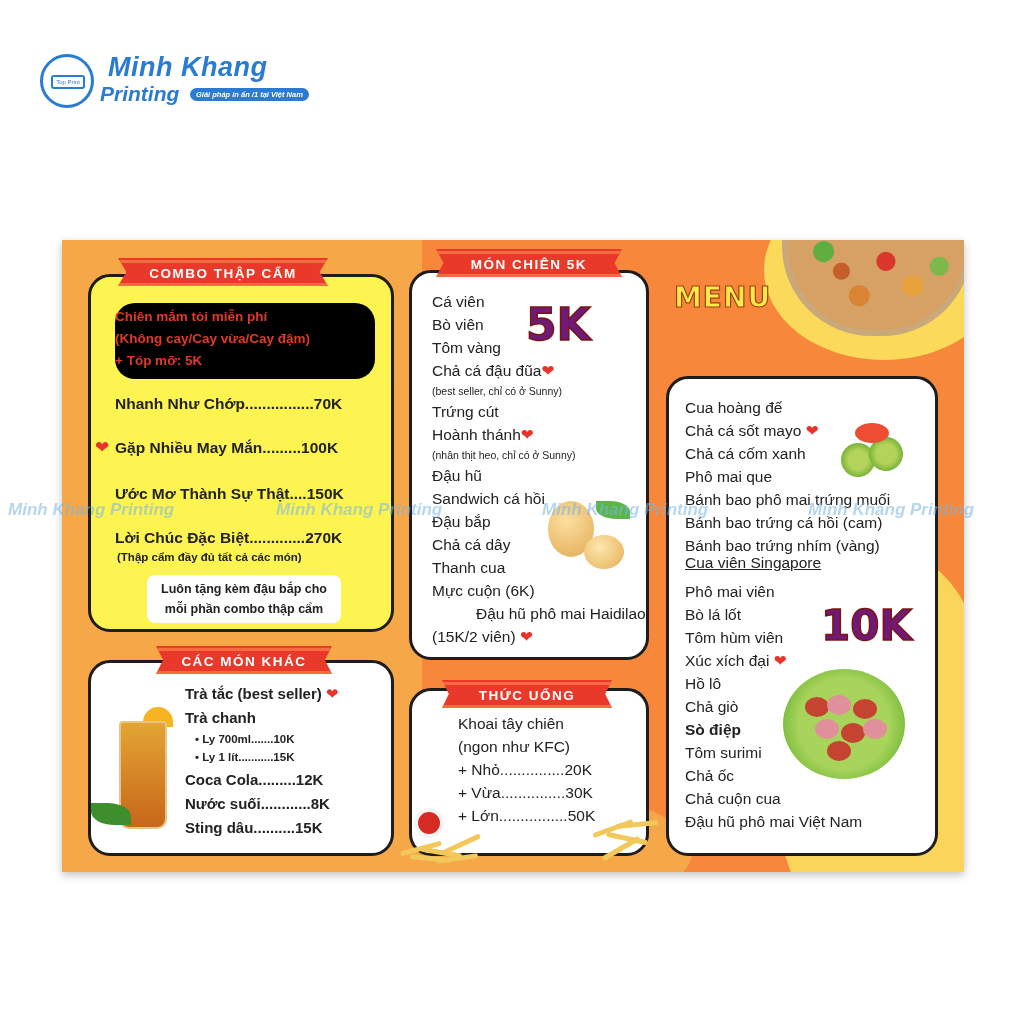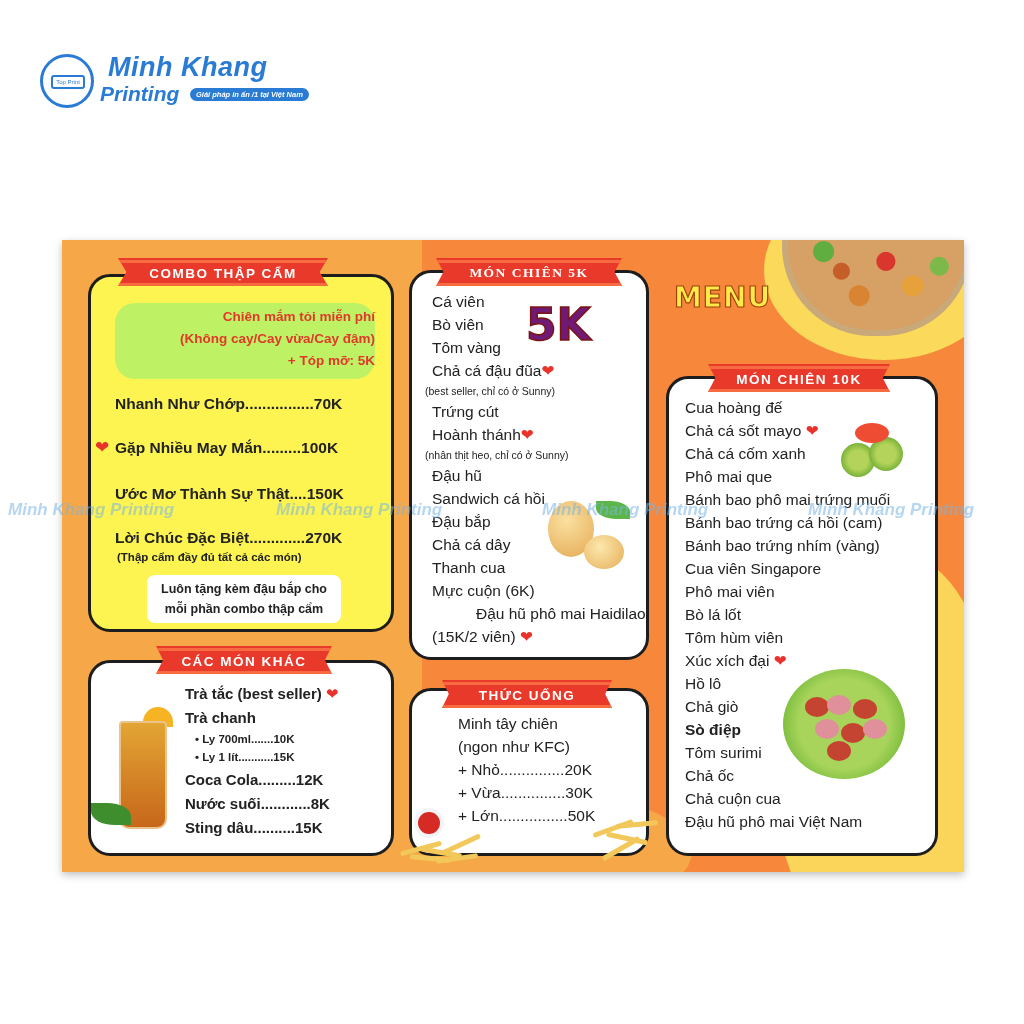--- a/index.html
+++ b/index.html
@@ -19,36 +19,36 @@
   .board .band-left { position: absolute; left: 0; top: 0; width: 360px; height: 632px; background: #f6a747; }
   .board .corner-yellow { position: absolute; right: -40px; top: -60px; width: 240px; height: 180px; background: #fbd95a; border-radius: 50%; }
   .board .bottom-yellow { position: absolute; right: -30px; bottom: -80px; width: 220px; height: 400px; background: #fbd45a; border-radius: 45%; }
   .board .bottom-wave { position: absolute; left: 330px; bottom: -40px; width: 300px; height: 120px; background: #f6a747; border-radius: 50%; }
 
   .panel { position: absolute; border: 3px solid #1d1d1d; border-radius: 22px; background: #fff; }
   .ribbon { position: absolute; height: 28px; background: #e8392b; color: #fff; font-weight: bold; font-size: 13.5px; letter-spacing: 1.5px; display: flex; align-items: center; justify-content: center; z-index: 3; border-top: 2px solid #fff0; box-shadow: inset 0 3px 0 #f86a3f, inset 0 -3px 0 #f86a3f; clip-path: polygon(0 0, 100% 0, 96% 50%, 100% 100%, 0 100%, 4% 50%); }
 
   
   .combo { left: 26px; top: 34px; width: 306px; height: 358px; background: #fdf451; }
-  .combo-note { position: absolute; left: 24px; top: 26px; width: 260px; height: 76px; background: #bef264; border-radius: 20px; color: #e1382b; font-weight: bold; font-size: 13.5px; text-align: right; line-height: 22px; padding-top: 3px; }
+  .combo-note { position: absolute; left: 24px; top: 26px; width: 260px; height: 76px; background: #000000; border-radius: 20px; color: #e1382b; font-weight: bold; font-size: 13.5px; text-align: left; line-height: 22px; padding-top: 3px; }
   .combo-row { position: absolute; left: 24px; font-weight: bold; font-size: 15.5px; color: #222; white-space: nowrap; }
   .combo-heart { position: absolute; left: 4px; color: #e8322a; font-size: 17px; }
   .combo-small { position: absolute; left: 26px; top: 308px; font-size: 11.5px; font-weight: bold; color: #222; }
   .combo-gift { position: absolute; left: 56px; top: 332px; width: 194px; height: 48px; background: #fff; border-radius: 8px; font-size: 12.5px; font-weight: bold; text-align: center; line-height: 20px; padding-top: 4px; color: #222; }
 
   
   .others { left: 26px; top: 420px; width: 306px; height: 196px; }
   .others .item { position: absolute; left: 94px; font-size: 15px; font-weight: bold; color: #222; white-space: nowrap; }
   .others .sub { position: absolute; font-size: 11.5px; font-weight: bold; color: #222; white-space: nowrap; }
   .heart { color: #e8322a; }
 
   
   .k5 { left: 347px; top: 30px; width: 240px; height: 390px; }
   .k5 .item { position: absolute; left: 20px; font-size: 15.5px; color: #222; white-space: nowrap; font-weight: 500; }
-  .k5 .note { position: absolute; left: 13px; font-size: 10.5px; color: #222; white-space: nowrap; }
+  .k5 .note { position: absolute; left: 20px; font-size: 10.5px; color: #222; white-space: nowrap; }
   .big-price { position: absolute; font-weight: 900; color: #701a75; -webkit-text-stroke: 1.5px #7a1410; font-family: "DejaVu Sans", sans-serif; }
 
   
   .fries { left: 347px; top: 448px; width: 240px; height: 168px; }
   .fries .item { position: absolute; left: 46px; font-size: 15.5px; color: #222; white-space: nowrap; }
 
   
   .k10 { left: 604px; top: 136px; width: 272px; height: 480px; }
   .k10 .item { position: absolute; left: 16px; font-size: 15.5px; color: #222; white-space: nowrap; }
 
@@ -121,21 +121,21 @@
     <div class="leaf" style="left:0px; top:140px; width:40px; height:22px;"></div>
     <div class="item" style="top:22px;"><span>Trà tắc (best seller)</span> <span class="heart">❤</span></div>
     <div class="item" style="top:46px;">Trà chanh</div>
     <div class="sub" style="left:104px; top:70px;">•  Ly 700ml.......10K</div>
     <div class="sub" style="left:104px; top:88px;">•   Ly 1 lít...........15K</div>
     <div class="item" style="top:108px;">Coca Cola.........12K</div>
     <div class="item" style="top:132px;">Nước suối............8K</div>
     <div class="item" style="top:156px;">Sting dâu..........15K</div>
   </div>
 
-  <div class="ribbon" style="left:374px; top:18px; width:186px;font-family:Liberation Serif, serif;">MÓN CHIÊN 5K</div>
+  <div class="ribbon" style="left:374px; top:9px; width:186px;">MÓN CHIÊN 5K</div>
   <div class="panel k5">
     <div class="big-price" style="left:114px; top:26px; font-size:44px;">5K</div>
     <div class="item" style="top:20px;">Cá viên</div>
     <div class="item" style="top:43px;">Bò viên</div>
     <div class="item" style="top:66px;">Tôm vàng</div>
     <div class="item" style="top:89px;"><span>Chả cá đậu đũa</span><span class="heart">❤</span></div>
     <div class="note" style="top:112px;">(best seller, chỉ có ở Sunny)</div>
     <div class="item" style="top:130px;">Trứng cút</div>
     <div class="item" style="top:153px;"><span>Hoành thánh</span><span class="heart">❤</span></div>
     <div class="note" style="top:176px;">(nhân thịt heo, chỉ có ở Sunny)</div>
@@ -148,21 +148,21 @@
     <div class="item" style="top:332px;margin-left:44px;">Đậu hũ phô mai Haidilao</div>
     <div class="item" style="top:355px;"><span>(15K/2 viên)</span> <span class="heart">❤</span></div>
 
     <div class="food-ball" style="left:136px; top:228px; width:46px; height:56px; background: radial-gradient(circle at 40% 35%, #fbe0a0, #e3a953);"></div>
     <div class="food-ball" style="left:172px; top:262px; width:40px; height:34px; background: radial-gradient(circle at 40% 35%, #fce8ad, #e5ad57);"></div>
     <div class="leaf" style="left:184px; top:228px; width:34px; height:18px; background:#5cb547;"></div>
   </div>
 
   <div class="ribbon" style="left:380px; top:440px; width:170px;">THỨC UỐNG</div>
   <div class="panel fries">
-    <div class="item" style="top:24px;">Minh tây chiên</div>
+    <div class="item" style="top:24px;">Khoai tây chiên</div>
     <div class="item" style="top:47px;">(ngon như KFC)</div>
     <div class="item" style="top:70px;">+ Nhỏ...............20K</div>
     <div class="item" style="top:93px;">+ Vừa...............30K</div>
     <div class="item" style="top:116px;">+ Lớn................50K</div>
   </div>
 
   <div style="position:absolute; left:338px; top:556px; width:80px; height:70px; z-index:4;">
     <div class="ketchup" style="left:14px; top:12px;"></div>
     <div class="fry" style="left:0; top:50px; transform:rotate(-15deg);"></div>
     <div class="fry" style="left:20px; top:54px; transform:rotate(10deg);"></div>
@@ -170,42 +170,42 @@
     <div class="fry" style="left:10px; top:60px; transform:rotate(5deg);"></div>
     <div class="fry" style="left:36px; top:60px; transform:rotate(-8deg);"></div>
   </div>
   <div style="position:absolute; left:530px; top:576px; width:70px; height:50px; z-index:4;">
     <div class="fry" style="left:0; top:10px; transform:rotate(-20deg);"></div>
     <div class="fry" style="left:14px; top:20px; transform:rotate(12deg);"></div>
     <div class="fry" style="left:24px; top:6px; transform:rotate(-5deg);"></div>
     <div class="fry" style="left:8px; top:30px; transform:rotate(-30deg);"></div>
   </div>
 
-  <div class="ribbon" style="left:646px; top:124px; width:182px;">MÓN CHIÊN 10K</div>
   <div class="panel k10">
     <div class="greens" style="left:172px; top:64px; width:34px; height:34px;"></div>
     <div class="greens" style="left:200px; top:58px; width:34px; height:34px;"></div>
     <div class="greens" style="left:186px; top:44px; width:34px; height:20px; background:#ef4d33;"></div>
+    <div class="big-price" style="left:152px; top:222px; font-size:42px;">10K</div>
     <div class="sausage-plate">
       <div class="sausage" style="left:22px; top:28px;"></div>
       <div class="sausage cut" style="left:44px; top:26px;"></div>
       <div class="sausage" style="left:70px; top:30px;"></div>
       <div class="sausage cut" style="left:32px; top:50px;"></div>
       <div class="sausage" style="left:58px; top:54px;"></div>
       <div class="sausage cut" style="left:80px; top:50px;"></div>
       <div class="sausage" style="left:44px; top:72px;"></div>
     </div>
     <div class="item" style="top:20px;">Cua hoàng đế</div>
     <div class="item" style="top:43px;"><span>Chả cá sốt mayo</span> <span class="heart">❤</span></div>
     <div class="item" style="top:66px;">Chả cá cốm xanh</div>
     <div class="item" style="top:89px;">Phô mai que</div>
     <div class="item" style="top:112px;">Bánh bao phô mai trứng muối</div>
     <div class="item" style="top:135px;">Bánh bao trứng cá hồi (cam)</div>
     <div class="item" style="top:158px;">Bánh bao trứng nhím (vàng)</div>
-    <div class="item" style="top:181px;">Cua viên Singapore</div>
+    <div class="item" style="top:175px;text-decoration:underline;">Cua viên Singapore</div>
     <div class="item" style="top:204px;">Phô mai viên</div>
     <div class="item" style="top:227px;">Bò lá lốt</div>
     <div class="item" style="top:250px;">Tôm hùm viên</div>
     <div class="item" style="top:273px;"><span>Xúc xích đại</span> <span class="heart">❤</span></div>
     <div class="item" style="top:296px;">Hồ lô</div>
     <div class="item" style="top:319px;">Chả giò</div>
     <div class="item" style="top:342px;font-weight:bold;">Sò điệp</div>
     <div class="item" style="top:365px;">Tôm surimi</div>
     <div class="item" style="top:388px;">Chả ốc</div>
     <div class="item" style="top:411px;">Chả cuộn cua</div>

